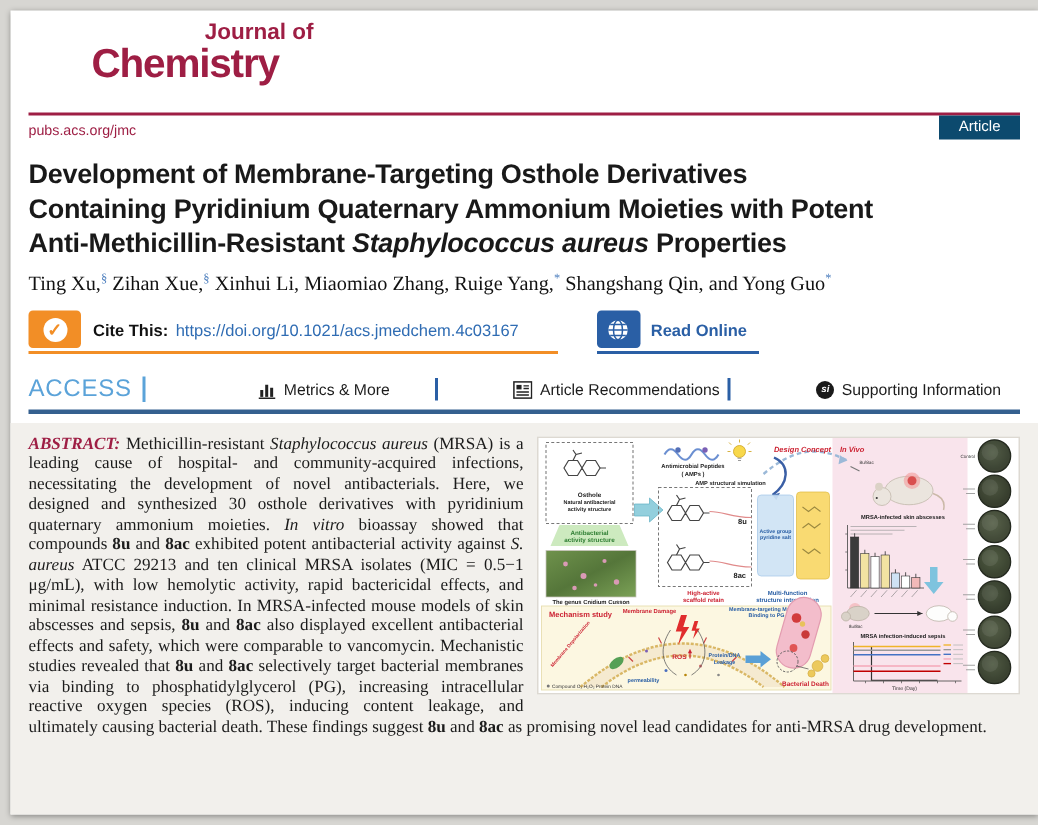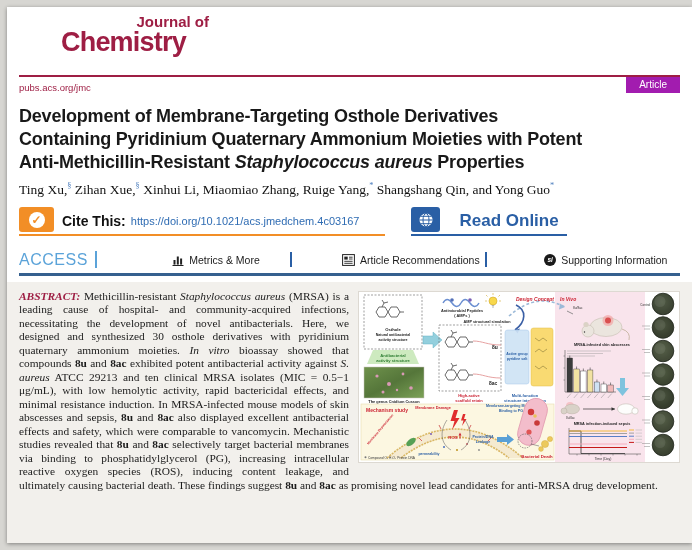--- a/index.html
+++ b/index.html
@@ -5,36 +5,36 @@
   html,body{margin:0;padding:0;width:692px;height:550px;overflow:hidden;background:#d7d6d2;}
   .page{position:absolute;left:7px;top:7px;width:685px;height:536px;background:#fff;
     box-shadow:0 1px 4px rgba(0,0,0,.4);padding:0 12px;box-sizing:border-box;
     display:flex;flex-direction:column;font-family:"Liberation Sans",sans-serif;}
   
   .logo{margin:7px 0 0 42px;color:#9e1e44;line-height:1;}
   .logo .l1{width:148px;text-align:right;padding-right:12px;font-size:15px;font-weight:bold;}
   .logo .l2,.logo .l3{font-size:27px;font-weight:bold;letter-spacing:-.8px;line-height:26px;}
   .rulerow{margin-top:20px;border-top:2px solid #9e1e44;position:relative;height:18px;}
   .url{color:#9e1e44;font-size:9.5px;padding-top:3px;display:inline-block;text-decoration:none;}
-  .badge{position:absolute;top:0;right:0;background:#a21caf;color:#fff;font-size:10px;padding:2px 13px 3px;}
+  .badge{position:absolute;top:0;right:0;background:#0c4a6e;color:#fff;font-size:10px;padding:2px 13px 3px;}
   
   .title{margin:10px 0 0;font-size:18px;line-height:23px;color:#191919;font-weight:bold;letter-spacing:-.2px;}
   .authors{margin-top:7px;font-family:"Liberation Serif",serif;font-size:13.5px;color:#111;}
   .r-b{font-weight:bold}.r-i{font-style:italic}
   .r-sup{font-size:.62em;vertical-align:super}
   
   .citerow{margin-top:10px;display:flex;gap:26px;height:28px;}
   .citebox{display:flex;align-items:center;border-bottom:2.5px solid #f28e26;padding-right:26px;cursor:pointer;}
   .cite-icon{width:35px;height:25px;background:#f28e26;border-radius:3px;display:flex;align-items:center;justify-content:center;margin-bottom:2px;}
   .cite-icon .circ{width:16px;height:16px;border-radius:50%;background:#fff;color:#f28e26;font-size:12px;font-weight:bold;display:flex;align-items:center;justify-content:center;line-height:1;}
-  .cite-label{font-size:14px;font-weight:bold;color:#111;margin-left:8px;white-space:nowrap;}
+  .cite-label{font-size:11px;font-weight:bold;color:#111;margin-left:8px;white-space:nowrap;}
   .doi{font-size:11px;color:#2f6cb3;margin-left:5px;text-decoration:none;white-space:nowrap;}
   .readbox{display:flex;align-items:center;border-bottom:2.5px solid #2a5fa5;padding-right:8px;cursor:pointer;}
   .read-icon{width:29px;height:25px;background:#2a5fa5;border-radius:3px;display:flex;align-items:center;justify-content:center;margin-bottom:2px;}
-  .read-label{font-size:17px;font-weight:bold;color:#2a5fa5;margin-left:19px;white-space:nowrap;}
+  .read-label{font-size:11px;font-weight:bold;color:#2a5fa5;margin-left:7px;white-space:nowrap;}
   
   .accessrow{margin-top:15px;display:flex;align-items:center;}
   .access-word{font-size:16px;font-weight:normal;color:#5ba3d9;letter-spacing:.5px;cursor:pointer;}
   .vbar{width:2px;height:17px;background:#5ba3d9;margin-left:7px;}
   .ai{flex:1;display:flex;align-items:center;justify-content:center;gap:5px;font-size:10.5px;color:#1c1c1c;cursor:pointer;padding-left:45px;}
   .sep{width:1.5px;height:15px;background:#2a5fa5;}
   .si-badge{width:12px;height:12px;border-radius:50%;background:#1a1a1a;color:#fff;font-size:6.5px;font-weight:bold;font-style:italic;display:flex;align-items:center;justify-content:center;}
   .bluerule{margin-top:4px;height:3px;background:#35608f;}
   
   .abstract{flex:1;background:#f2f0ec;margin:6px -12px 0;padding:8px 12px 6px;}

